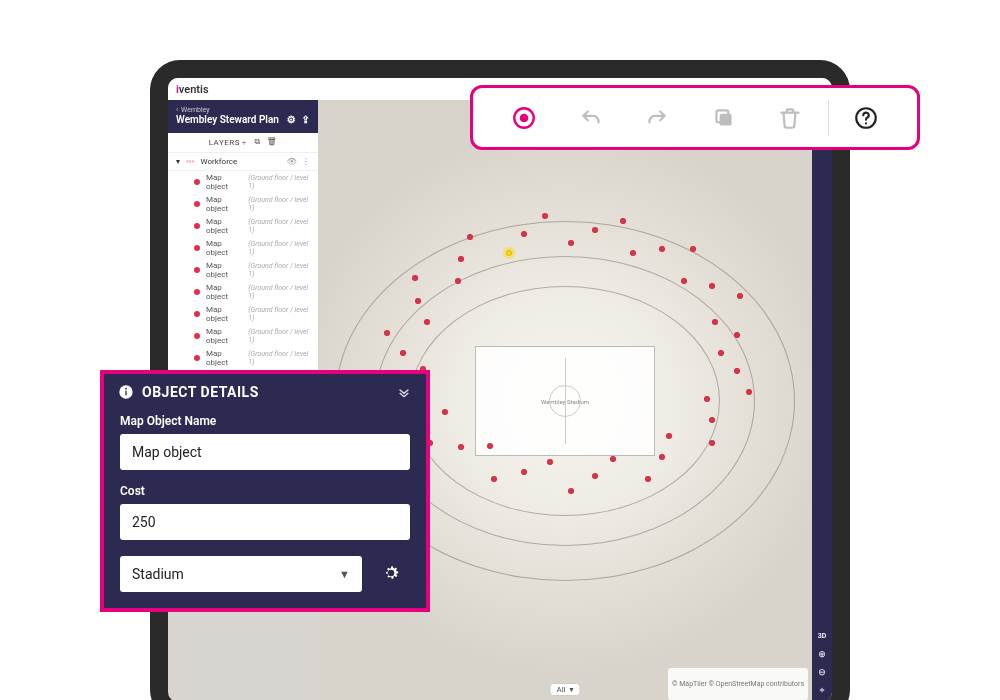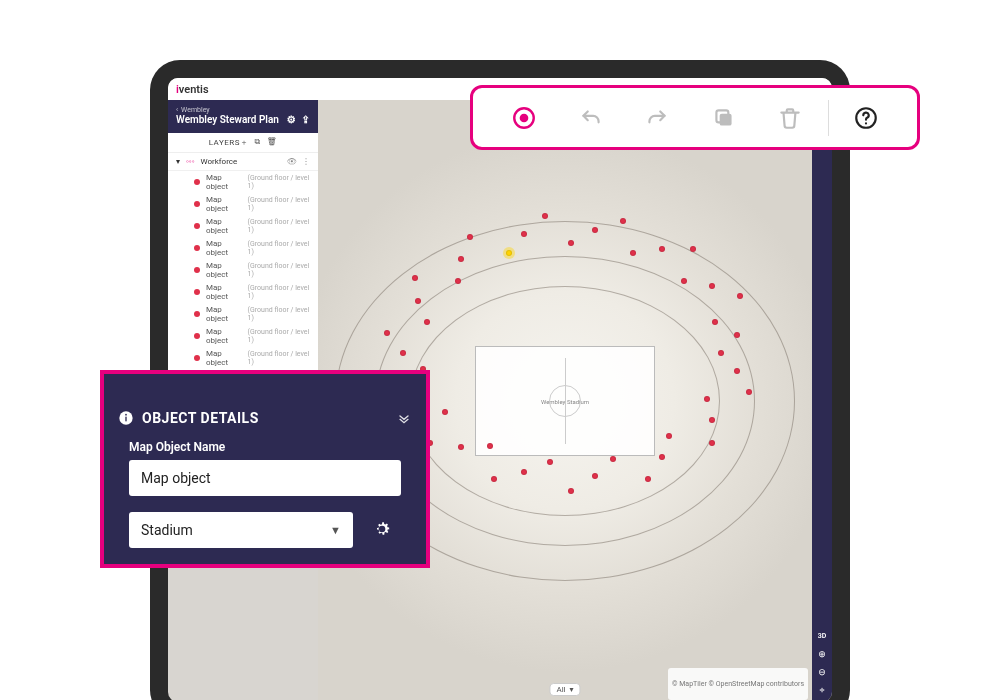--- a/index.html
+++ b/index.html
@@ -60,21 +60,21 @@
   }
   .layer-list { display:flex; flex-direction:column; }
   .layer-item {
     display:flex; align-items:center; gap:6px;
     padding:2px 8px 2px 26px;
     font-size:8px; color:#555;
   }
   .dot { width:6px; height:6px; border-radius:50%; flex:0 0 auto; }
   .red { background:#e0304a; }
   .gold { background:#c9a227; }
-  .layer-sub { font-size:7px; color:#aaa; margin-left:auto; }
+  .layer-sub { font-size:7px; color:#aaa; margin-left:auto;font-style:italic; }
 
   
   .right-strip {
     position:absolute; right:0; top:22px; bottom:0; width:20px;
     background:#2d2a52;
     display:flex; flex-direction:column; align-items:center;
     gap:6px; padding:6px 0;
     color:#fff;
   }
   .strip-btn { width:12px; height:12px; font-size:9px; display:flex;align-items:center;justify-content:center; cursor:pointer; }
@@ -137,24 +137,24 @@
 
   
   .obj-panel {
     position:absolute; left:100px; top:370px;
     width:330px;
     background:#2d2a52; border:4px solid #e6007e;
     padding:0 0 16px 0; color:#fff; z-index:30;
   }
   .obj-head {
     display:flex; align-items:center; gap:8px;
-    padding:10px 14px; font-weight:700; font-size:14px; letter-spacing:.5px;margin-top:26px;
+    padding:10px 14px; font-weight:700; font-size:14px; letter-spacing:.5px;
   }
   .obj-head .collapse { margin-left:auto; opacity:.85; cursor:pointer; }
-  .obj-body { padding:4px 25px 0; display:flex; flex-direction:column; gap:14px; }
+  .obj-body { padding:4px 16px 0; display:flex; flex-direction:column; gap:14px; }
   .fld label { font-size:12px; font-weight:600; display:block; margin-bottom:6px; }
   .fld input, .fld .select {
     width:100%; background:#fff; color:#222; border:none; border-radius:3px;
     padding:10px 12px; font-size:14px;
   }
   .fld-row { display:flex; gap:10px; align-items:flex-end; }
   .fld-row .select-wrap { flex:1; }
   .select { display:flex; justify-content:space-between; align-items:center; cursor:pointer; }
   .gear-btn {
     width:38px; height:38px; border-radius:4px; background:transparent;
@@ -399,20 +399,24 @@
           <path d="M6 9l6 5 6-5M6 14l6 5 6-5" fill="none" stroke="#fff" stroke-width="2" stroke-linecap="round"></path>
         </svg>
     </span>
   </div>
   <div class="obj-body">
     <div class="fld">
       <label>Map Object Name</label>
       <input type="text" value="Map object" style="">
     </div>
     <div class="fld">
+      <label>Cost</label>
+      <input type="text" value="250" style="">
+    </div>
+    <div class="fld">
       <div class="fld-row">
         <div class="select-wrap">
           <div class="select">
             <span>Stadium</span>
             <span class="caret">▼</span>
           </div>
         </div>
         <div class="gear-btn">
           <svg width="20" height="20" viewBox="0 0 24 24">
               <path fill="#fff" d="M12 8a4 4 0 1 0 0 8 4 4 0 0 0 0-8zm9 4l-2 .3a7 7 0 0 1-.6 1.5l1.2 1.7-1.4 1.4-1.7-1.2a7 7 0 0 1-1.5.6L14.7 19h-2l-.3-2a7 7 0 0 1-1.5-.6l-1.7 1.2-1.4-1.4 1.2-1.7a7 7 0 0 1-.6-1.5L6 12.7v-2l2-.3a7 7 0 0 1 .6-1.5L7.4 7.2l1.4-1.4 1.7 1.2a7 7 0 0 1 1.5-.6L12.3 4h2l.3 2a7 7 0 0 1 1.5.6l1.7-1.2 1.4 1.4-1.2 1.7a7 7 0 0 1 .6 1.5l2 .3v2z"></path>

